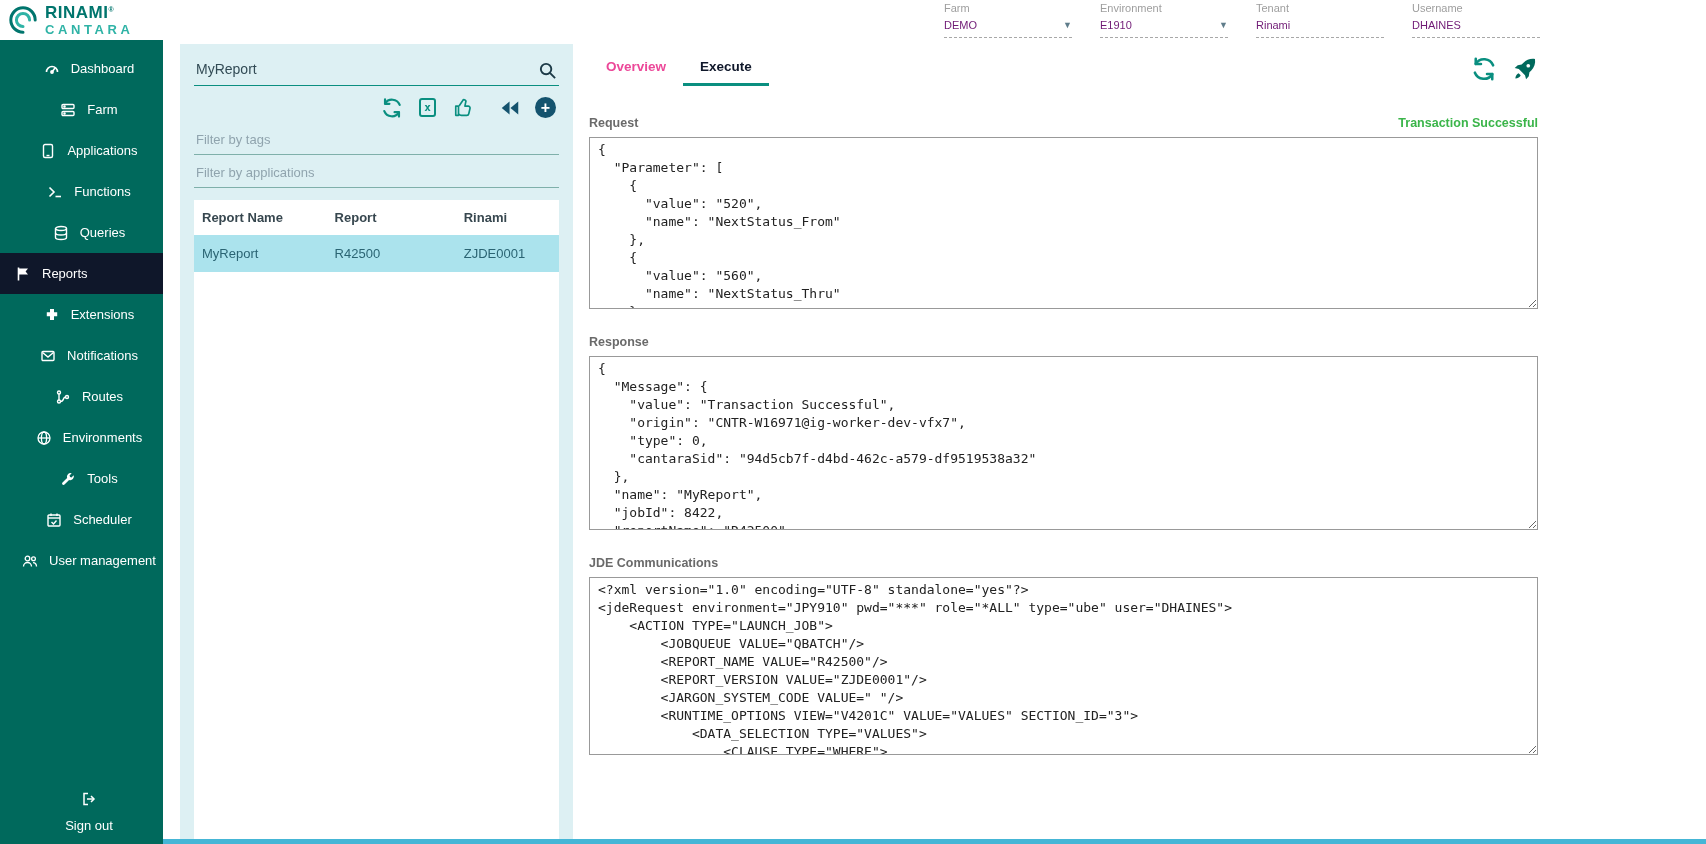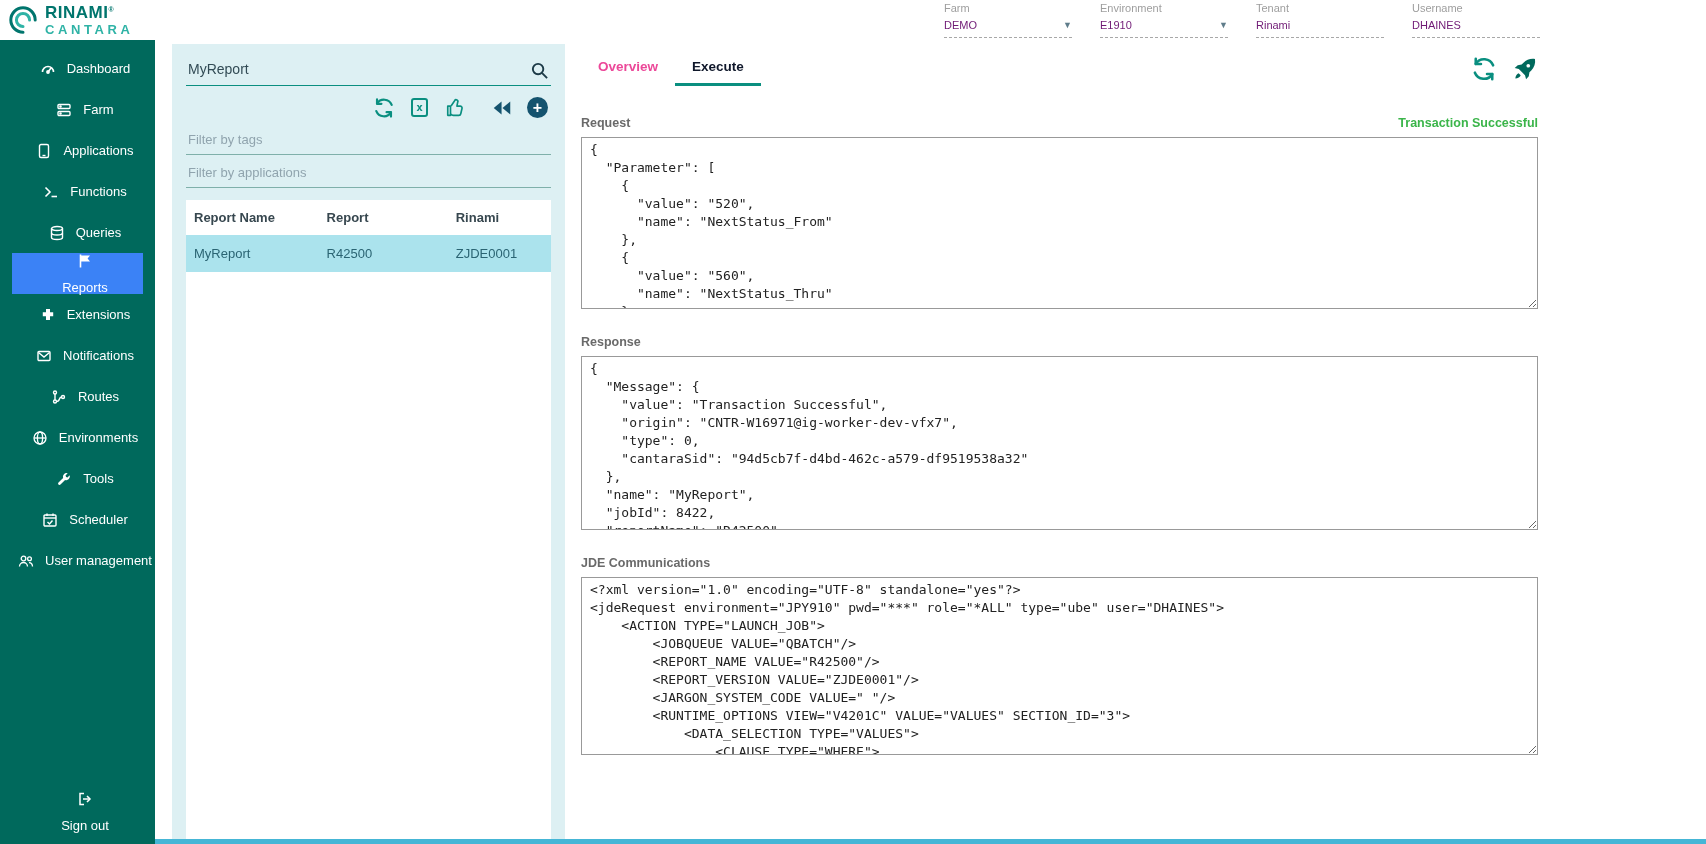--- a/index.html
+++ b/index.html
@@ -24,21 +24,21 @@
   .hfield .valrow { display:flex; justify-content:space-between; align-items:center; height:19px; }
   .hfield .val { font-size:11px; color:#701a75; }
   .caret { font-size:9px; color:#607d8b; }
 
   
   .main-row { flex:1; display:flex; min-height:0; }
 
   
   .sidebar { flex:0 0 155px; background:#00695c; color:#fff; display:flex; flex-direction:column; padding-top:8px;align-items:center; }
   .nav-item { height:41px; display:flex; align-items:center; gap:11px; padding-left:15px; font-size:13px; cursor:pointer; white-space:nowrap; }
-  .nav-item.active { background:#3b82f6; width:131px; position:relative; z-index:2;flex-direction:column; }
+  .nav-item.active { background:#0f172a; width:163px; position:relative; z-index:2; }
   .nav-icon { width:16px; height:16px; flex:0 0 16px; color:#fff; }
   .signout { margin-top:auto; margin-bottom:12px;flex-direction:column; }
 
   
   .right-col { flex:1; display:flex; flex-direction:column; min-width:0; background:#fff; }
   .workspace { flex:1; display:flex; min-height:0; }
   .bottom-bar { flex:0 0 5px; background:#45b6d6; }
 
   
   .list-panel { flex:0 0 393px; margin-left:17px; margin-top:4px; background:#ddf0f3; padding:4px 14px 0; display:flex; flex-direction:column; }

